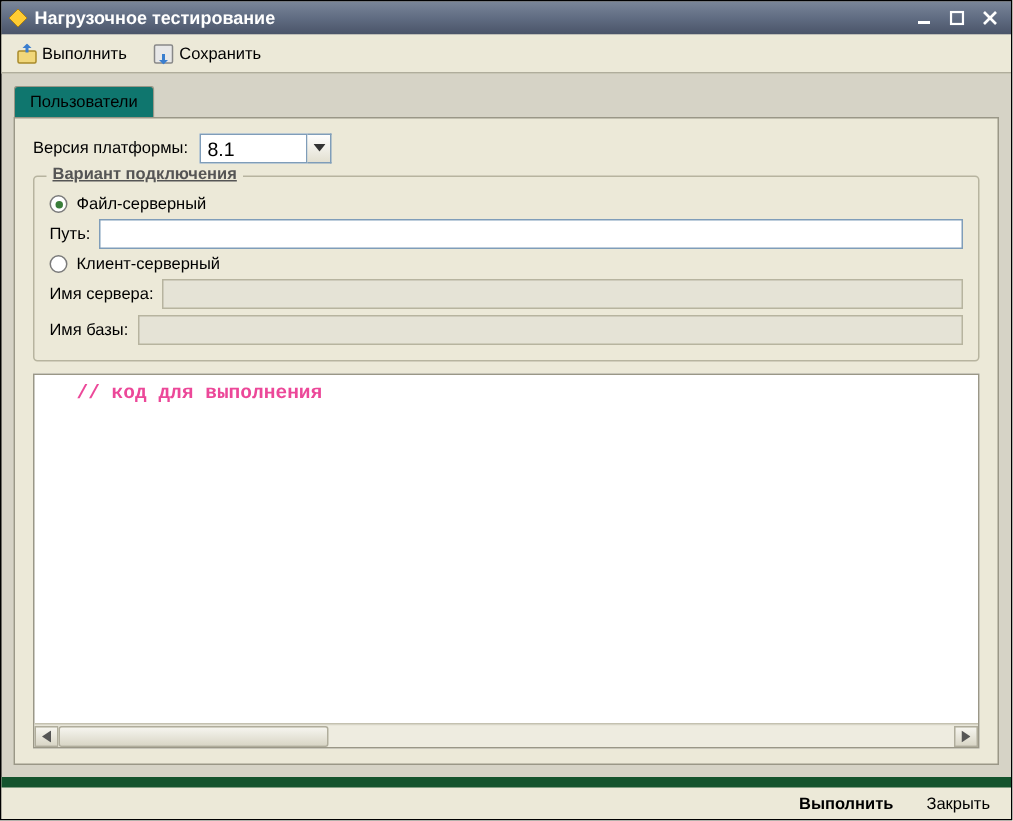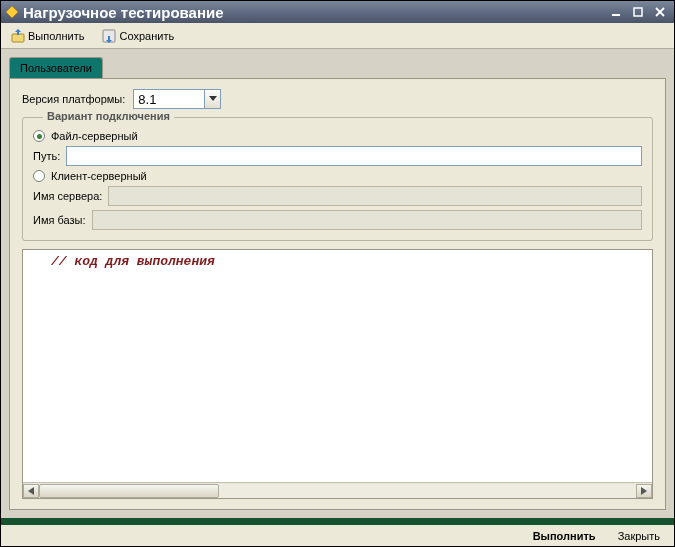--- a/index.html
+++ b/index.html
@@ -1,44 +1,44 @@
 <!DOCTYPE html>
 <html><head>
 <meta charset="utf-8">
 <style>
   * { box-sizing: border-box; margin: 0; padding: 0; }
   body { font-family: Arial, sans-serif; font-size: 11px; background: #fff; }
   .window { width: 675px; height: 547px; background: #d6d3c6; border: 1px solid #000; display: flex; flex-direction: column; }
-  .titlebar { height: 22px; background: linear-gradient(to bottom, #7a8699, #606c82 50%, #4a5468); color: #fff; display: flex; align-items: center; padding: 0 4px; font-weight: bold; font-size: 15px; }
+  .titlebar { height: 22px; background: linear-gradient(to bottom, #7a8699, #606c82 50%, #4a5468); color: #fff; display: flex; align-items: center; padding: 0 4px; font-weight: bold; font-size: 12px; }
   .titlebar-icon { width: 14px; height: 14px; margin-right: 4px; display: inline-flex; align-items: center; justify-content: center; }
   .titlebar-spacer { flex: 1; }
   .titlebar-btn { width: 20px; height: 16px; margin-left: 2px; color: #fff; display: inline-flex; align-items: center; justify-content: center; cursor: pointer; font-size: 14px; font-weight: bold; }
   .toolbar { height: 26px; background: #ece9d8; border-bottom: 1px solid #b0ad9c; display: flex; align-items: center; padding: 0 6px; gap: 10px; }
   .tool-btn { display: flex; align-items: center; gap: 3px; cursor: pointer; padding: 2px 4px; }
   .tool-icon { width: 14px; height: 14px; display: inline-flex; align-items: center; justify-content: center; }
   .body-area { flex: 1; padding: 8px; display: flex; flex-direction: column; min-height: 0; }
   .tabs { display: flex; position: relative; z-index: 2; }
   .tab { padding: 4px 10px; border: 1px solid #9a9787; background: #0f766e; border-bottom: none; border-top-left-radius: 3px; border-top-right-radius: 3px; cursor: pointer; margin-right: -1px; position: relative; }
   .tab.active { background: #ece9d8; top: 1px; }
   .tab-panel { border: 1px solid #9a9787; background: #ece9d8; flex: 1; margin-top: 0; padding: 10px 12px; display: flex; flex-direction: column; min-height: 0; }
   .row { display: flex; align-items: center; gap: 8px; margin-bottom: 8px; }
   .label { white-space: nowrap; }
   .combo { position: relative; display: inline-flex; }
   .combo input { width: 72px; height: 20px; border: 1px solid #7f9db9; padding: 0 4px; font-family: Arial; font-size: 13px; }
   .combo-btn { width: 16px; height: 20px; border: 1px solid #7f9db9; border-left: none; background: linear-gradient(#fefefe, #e3e0d1); display: flex; align-items: center; justify-content: center; cursor: pointer; }
   .fieldset { border: 1px solid #b7b49f; border-radius: 3px; padding: 8px 10px 6px 10px; position: relative; }
-  .legend { position: absolute; top: -8px; left: 20px; background: #ece9d8; padding: 0 4px; font-weight: bold; color: #555; }
+  .legend { position: absolute; top: -8px; left: 8px; background: #ece9d8; padding: 0 4px; font-weight: bold; color: #555; text-decoration: underline; }
   .radio-row { display: flex; align-items: center; gap: 6px; margin: 4px 0; }
   .radio { width: 12px; height: 12px; border-radius: 50%; border: 1px solid #7a7a7a; background: #fff; display: inline-flex; align-items: center; justify-content: center; cursor: pointer; flex-shrink: 0; }
   .radio.checked::after { content: ''; width: 5px; height: 5px; border-radius: 50%; background: #3a7e3a; }
   .field-row { display: flex; align-items: center; gap: 6px; margin: 4px 0; }
   .text-input { flex: 1; height: 20px; border: 1px solid #7f9db9; background: #fff; padding: 0 4px; font-family: Arial; font-size: 11px; }
   .text-input.disabled { background: #e5e3d6; border-color: #b7b49f; }
   .code-pane-wrap { flex: 1; margin-top: 8px; display: flex; flex-direction: column; border: 1px solid #9a9787; background: #fff; min-height: 0; }
-  .code-pane { flex: 1; padding: 4px 28px; font-family: "Courier New", monospace; font-size: 13px; color: #7f1d1d; font-style: italic; font-weight: bold; overflow: auto; white-space: pre; }
+  .code-pane { flex: 1; padding: 4px 28px; font-family: "Courier New", monospace; font-size: 13px; color: #ec4899; font-weight: bold; overflow: auto; white-space: pre; }
   .hscroll { height: 16px; background: #e8e6da; border-top: 1px solid #c4c1b0; display: flex; align-items: center; }
   .hscroll-btn { width: 16px; height: 14px; background: linear-gradient(#f6f5ef,#d9d6c6); border: 1px solid #b0ad9c; display: flex; align-items: center; justify-content: center; cursor: pointer; }
   .hscroll-track { flex: 1; height: 14px; background: #eeece0; position: relative; }
   .hscroll-thumb { position: absolute; left: 0; top: 0; width: 180px; height: 14px; background: linear-gradient(#f6f5ef,#d9d6c6); border: 1px solid #b0ad9c; border-radius: 2px; }
   .footer { height: 28px; border-top: 7px solid #14532d; display: flex; align-items: center; justify-content: flex-end; padding: 0 10px; gap: 14px; background: #ece9d8; }
   .footer-btn { cursor: pointer; padding: 2px 4px; }
   .footer-btn.primary { font-weight: bold; }
 </style>
 </head>
 <body>

